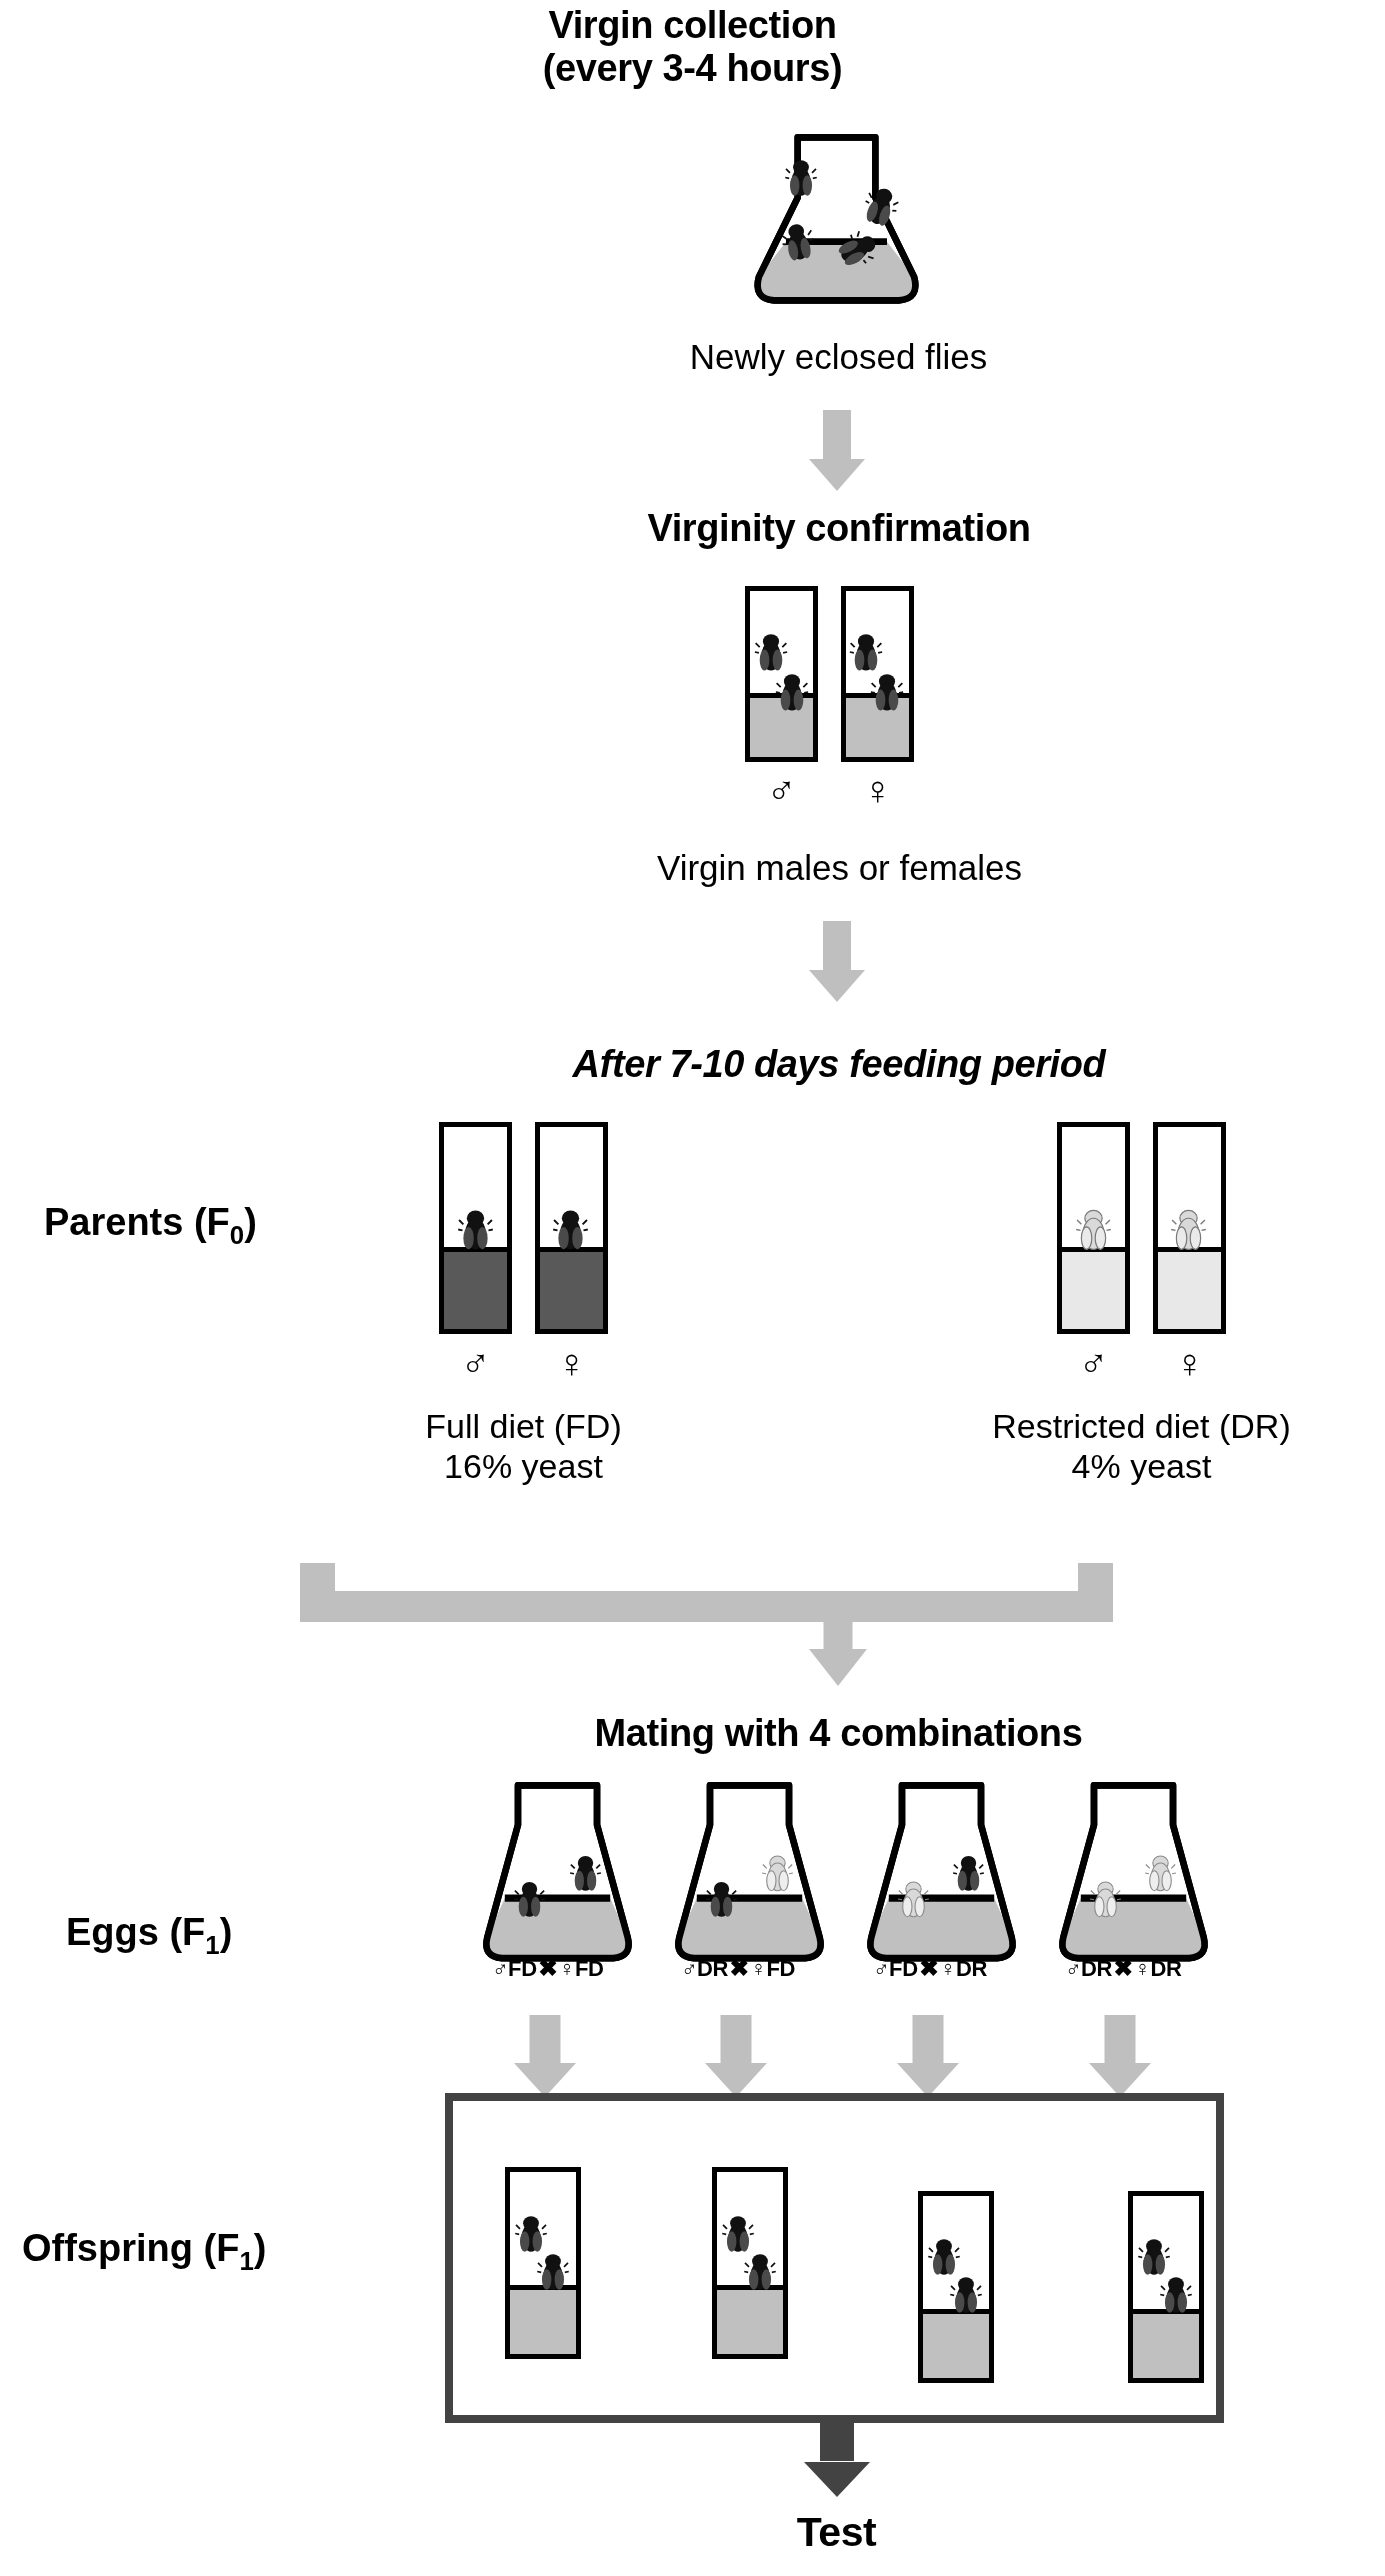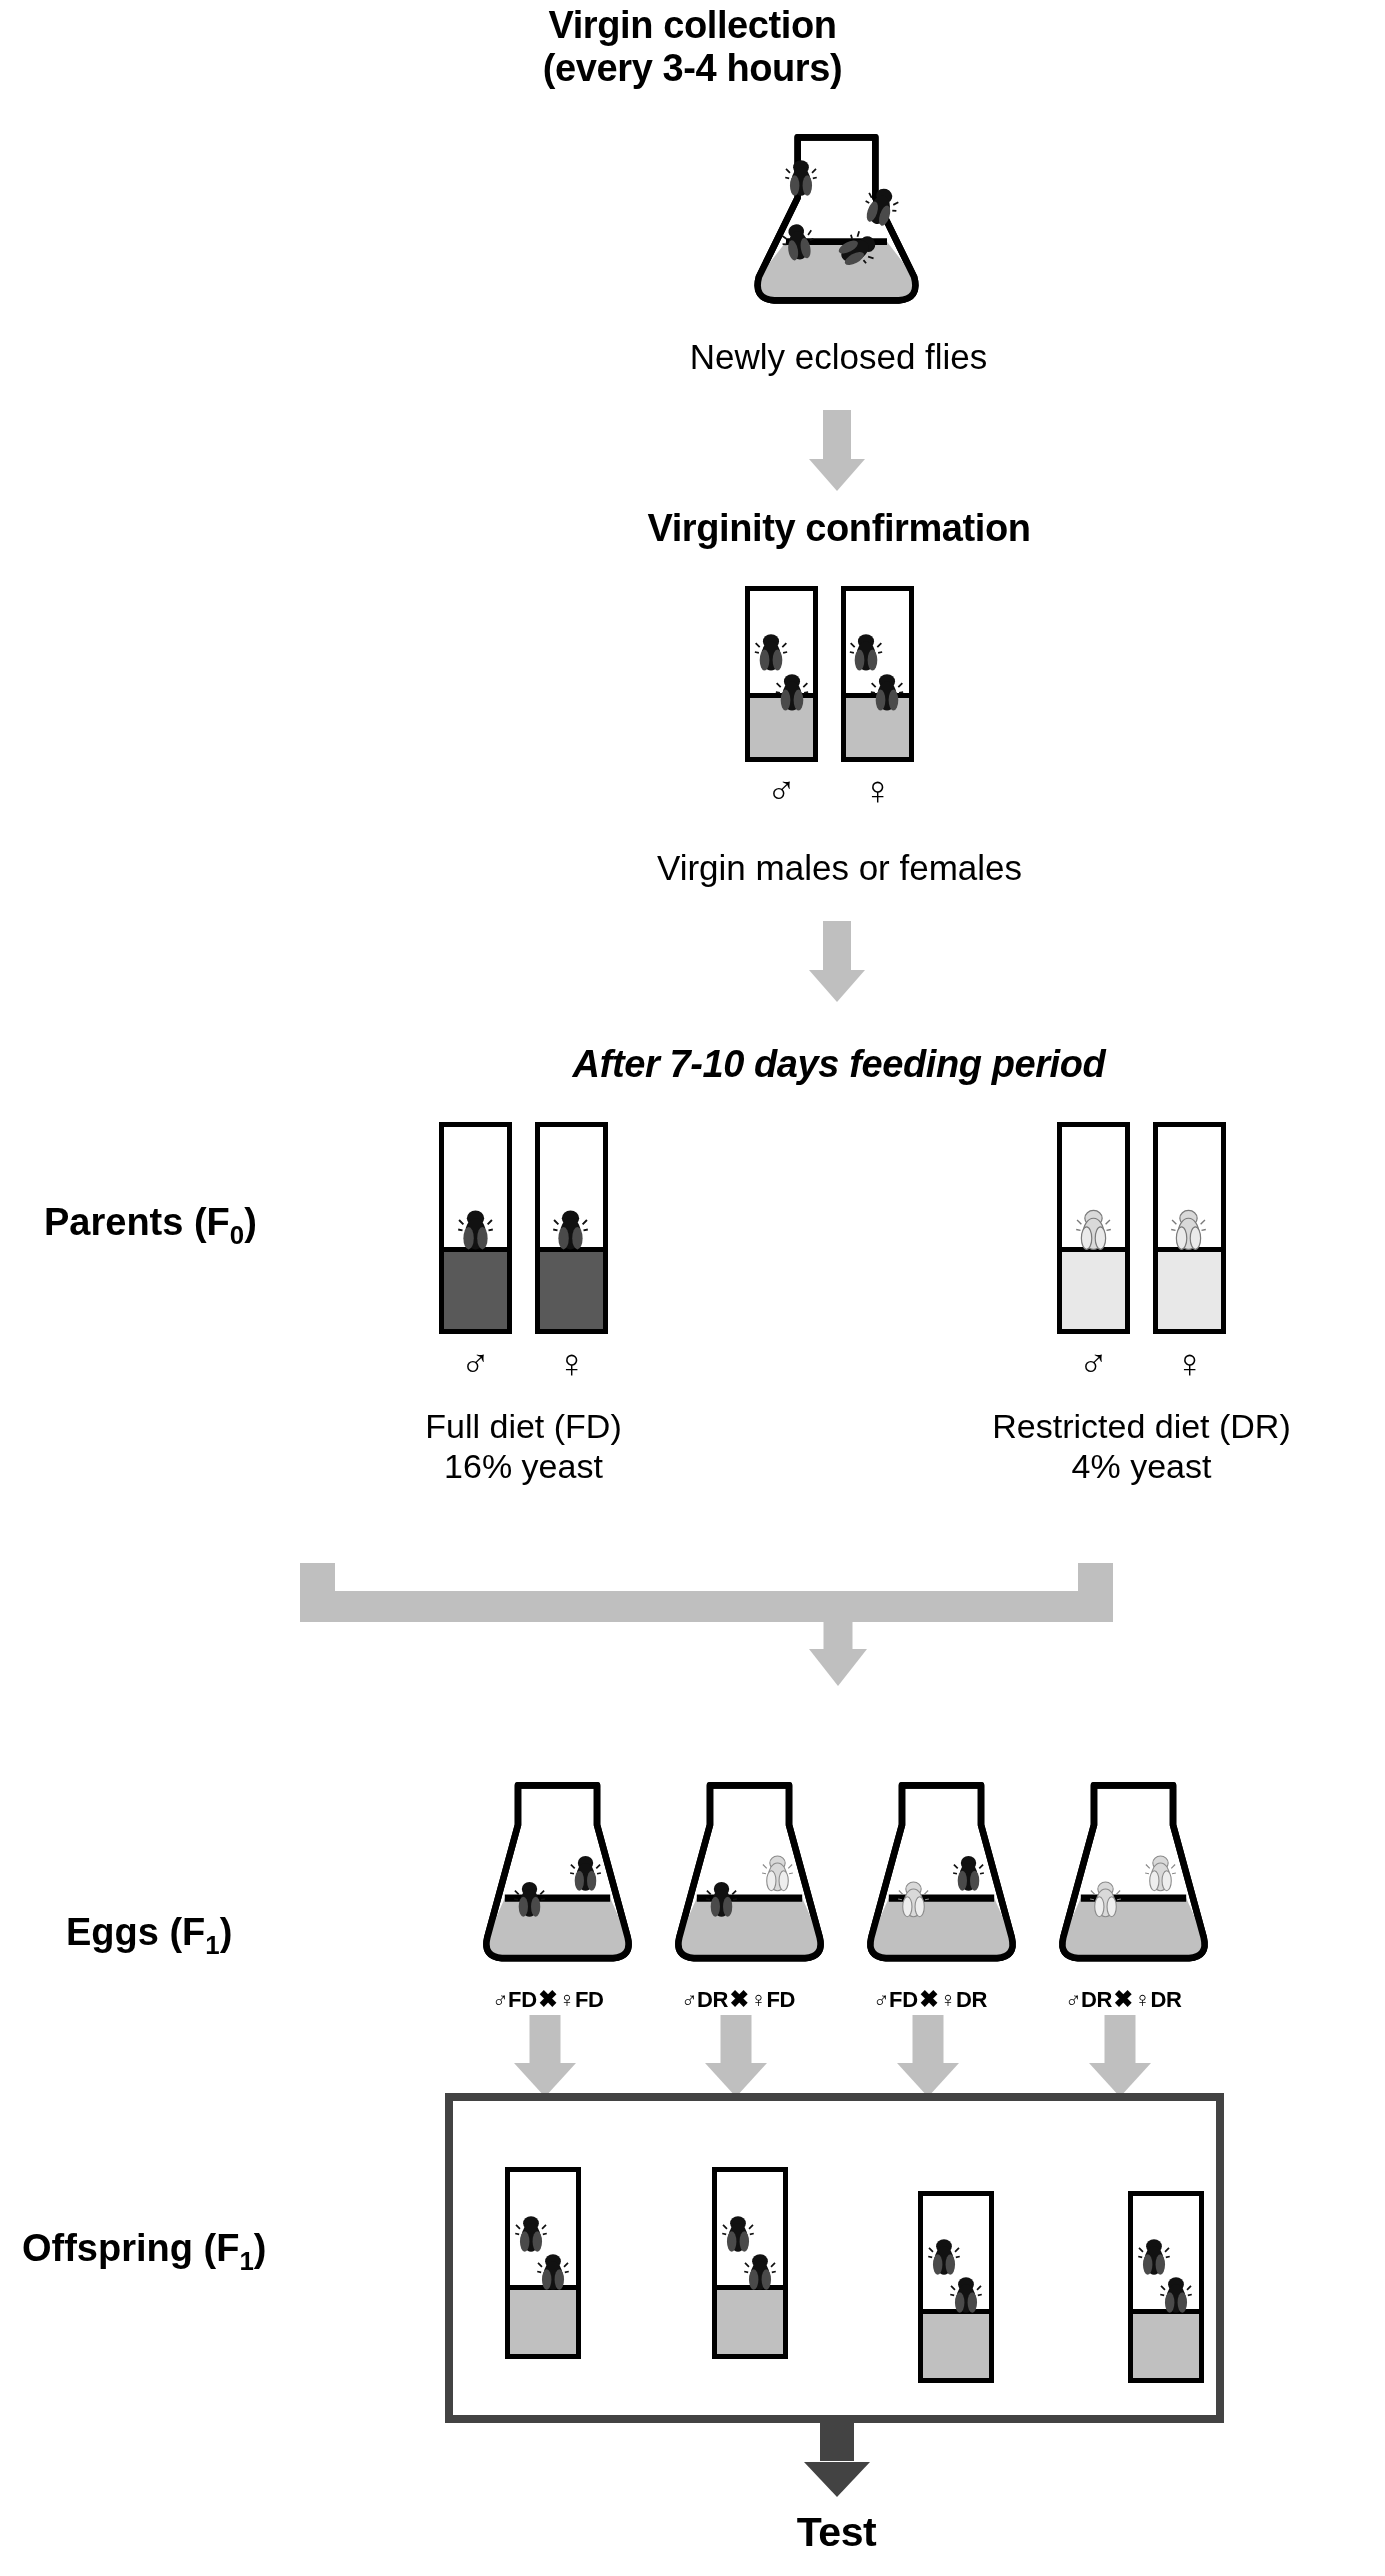--- a/index.html
+++ b/index.html
@@ -100,21 +100,20 @@
 
   
   .flask { position: absolute; }
   .flask svg { display: block; width: 100%; height: 100%; }
   .flask-lbl {
     position: absolute;
     white-space: nowrap;
     font-size: 22px;
     font-weight: 600;
     letter-spacing: -0.4px;
-    margin-top: 31px;
   }
   .flask-lbl .xm { font-weight: bold; font-size: 23.4px; padding: 0 1.5px; }
 
   
   #offspring-box {
     position: absolute;
     box-sizing: border-box;
     border: 8.8px solid #434343;
     background: #ffffff;
   }
@@ -341,20 +340,21 @@
   <div class="bracket" style="left:300px; top:1563px; width:813px; height:59px;">
     <div class="bar" style="left:0; top:28px; width:813px; height:31px;"></div>
     <div class="leg" style="left:0; top:0; width:35px; height:59px;"></div>
     <div class="leg" style="right:0; top:0; width:35px; height:59px;"></div>
   </div>
   <div class="vArrow" style="left:808px; top:1605px; width:59px; height:81px;">
     <div class="stem" style="width:29px; height:44px; background:#bfbfbf;"></div>
     <div class="head" style="border-left-width:29px; border-right-width:29px; border-top-width:37px; border-top-color:#bfbfbf;"></div>
   </div>
 
+  <div class="ttl" style="left:436px; top:1712px; width:805px;">Mating with 4 combinations</div>
 
   <div class="rowlabel" style="left:66px; top:1911px;">
     <span>Eggs (F</span><sub>1</sub><span>)</span>
   </div>
 
   <div class="flask" style="left:477px; top:1781px; width:161px; height:183px;">
     <svg viewBox="0 0 220 250" preserveAspectRatio="none">
       <path d="M56 6 L164 6 L164 60 L206 214 Q212 240 186 242 L34 242 Q8 240 14 214 L56 60 Z" fill="#ffffff" stroke="#000" stroke-width="9" stroke-linejoin="round"></path>
       <path d="M38 160 L182 160 L206 214 Q212 240 186 242 L34 242 Q8 240 14 214 Z" fill="#c0c0c0"></path>
       <path d="M38 160 L182 160" stroke="#000" stroke-width="10"></path>

